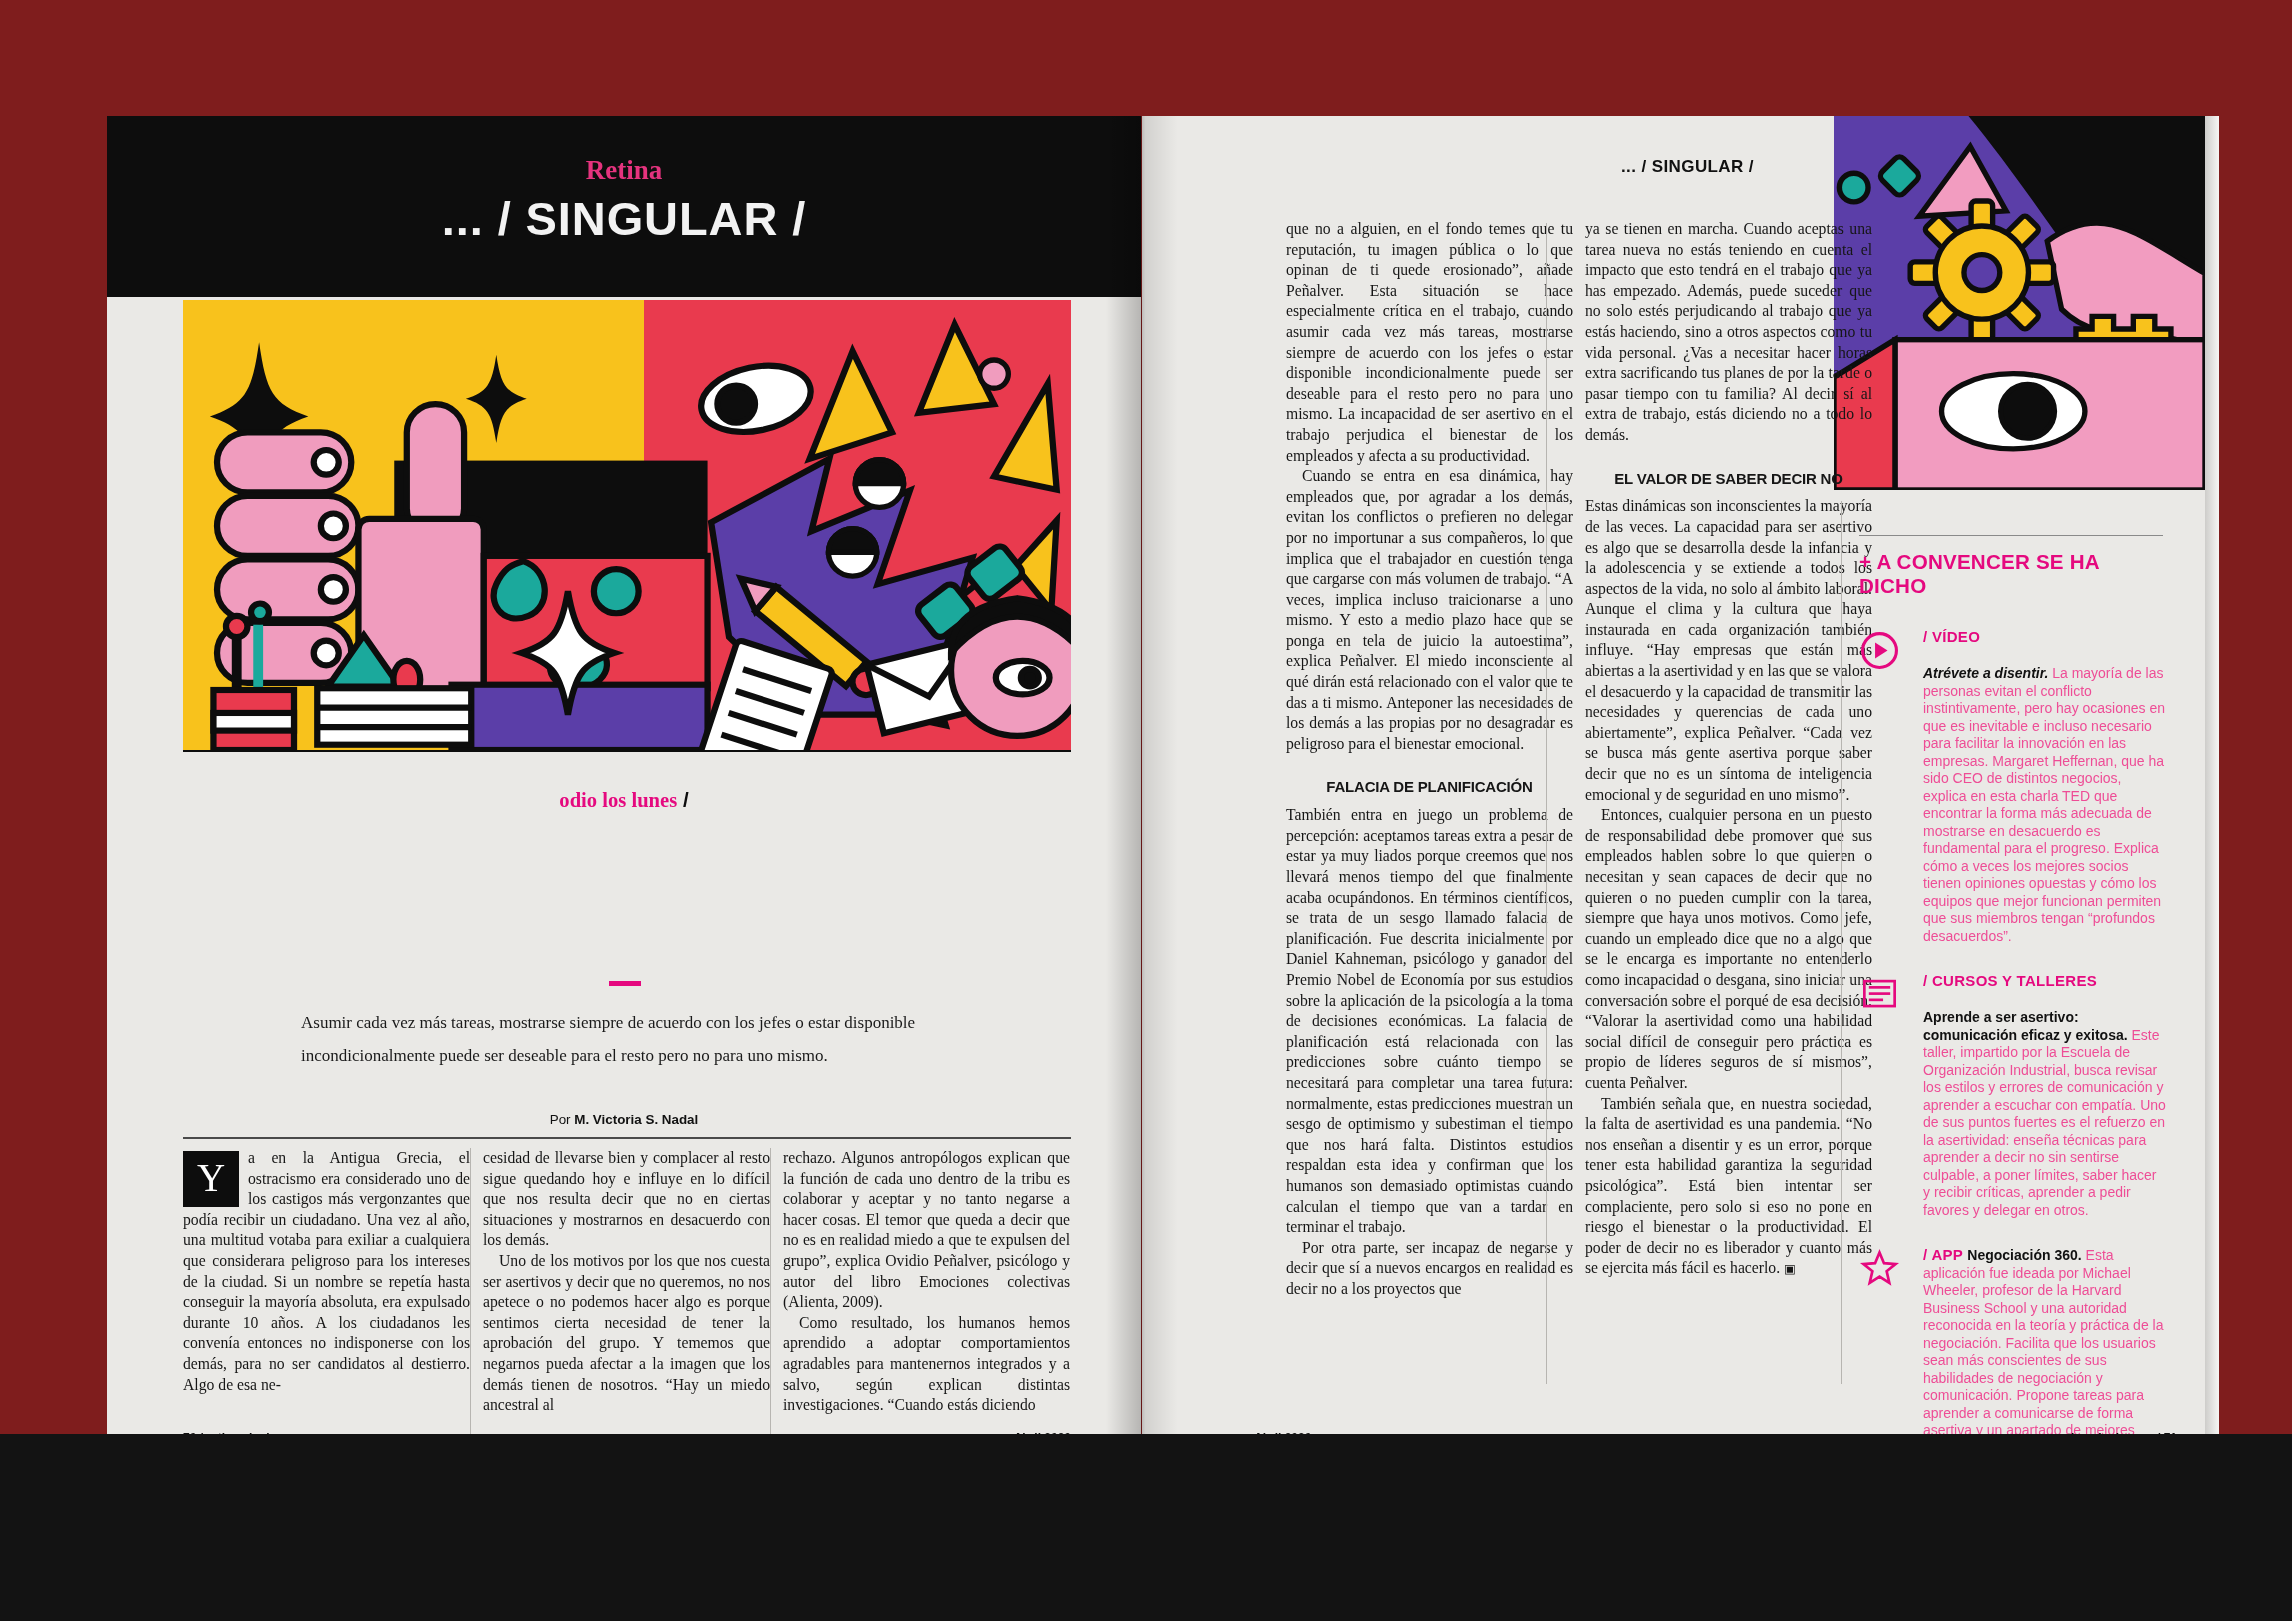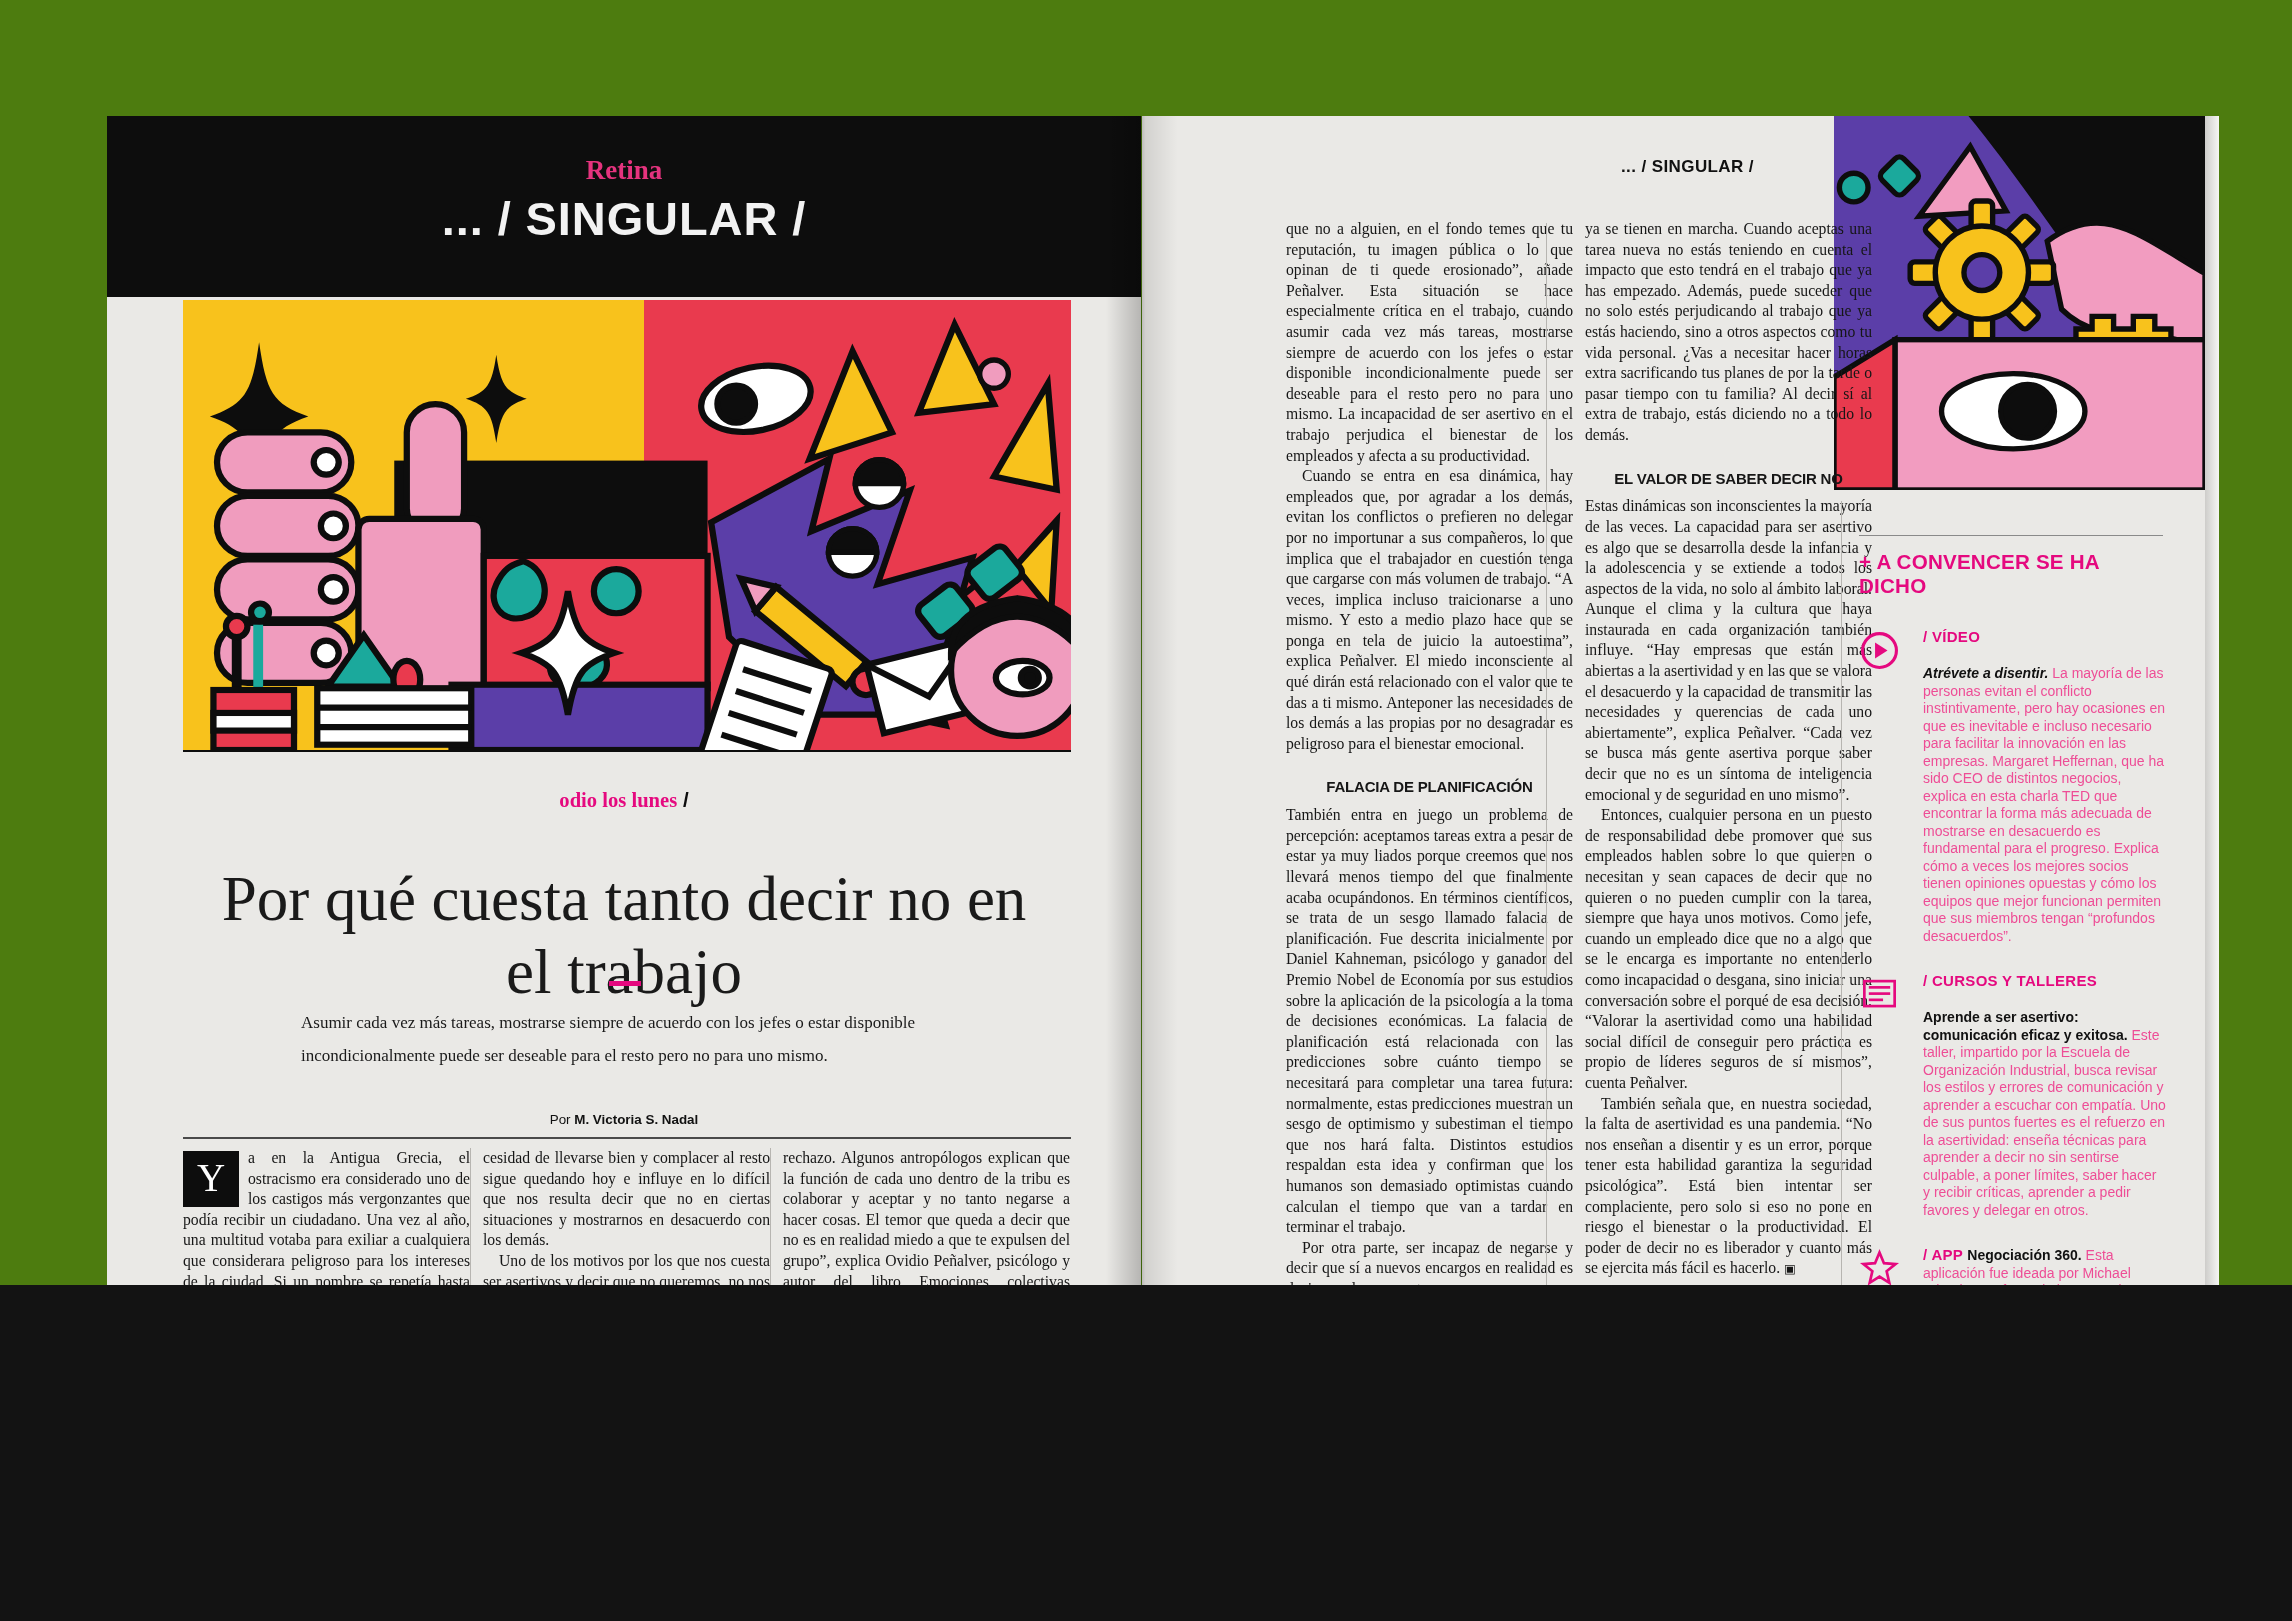--- a/index.html
+++ b/index.html
@@ -1,16 +1,16 @@
 <!DOCTYPE html>
 <html lang="es" style="font-size:14.3px"><head>
 <meta charset="utf-8">
 <style>
   html,body{margin:0;padding:0;background:#131313;}
-  .stage{position:relative;width:2293px;height:1285px;background:#4d7c0f;overflow:hidden;
+  .stage{position:relative;width:2293px;height:1434px;background:#7f1d1d;overflow:hidden;
          font-family:"Liberation Sans",sans-serif;}
   .page{position:absolute;top:116px;height:1386px;background:#eae9e6;}
   .page-left{left:107px;width:1034px;}
   .page-right{left:1142px;width:1077px;}
   
   .gutter{position:absolute;top:116px;height:1386px;left:1106px;width:72px;z-index:40;pointer-events:none;
           background:linear-gradient(to right,rgba(0,0,0,0) 0%,rgba(0,0,0,.22) 48%,rgba(0,0,0,.10) 55%,rgba(0,0,0,0) 100%);}
   .page-right::after{content:"";position:absolute;top:0;right:0;width:14.3px;height:100%;
           background:linear-gradient(to right,rgba(0,0,0,.12),#f6f6f4);}
   
@@ -189,21 +189,20 @@
           <path d="M858 400 Q932 318 1006 400 Q1006 348 932 338 Q858 348 858 400 Z" fill="#0d0d0d"></path>
           <ellipse cx="938" cy="428" rx="30" ry="19" fill="#ffffff"></ellipse>
           <circle cx="946" cy="428" r="10" fill="#0d0d0d"></circle>
         </g>
         <circle cx="906" cy="84" r="16" fill="#f09cbe" stroke="#0d0d0d" stroke-width="6"></circle>
       </svg>
     </div>
 
     <div class="kicker"><span class="k-pink">odio los lunes</span><span class="k-slash"> /</span></div>
 
-    <h1 class="headline">Por qué cuesta tanto decir no en el trabajo</h1>
     <div class="pink-dash"></div>
     <div class="standfirst">Asumir cada vez más tareas, mostrarse siempre de acuerdo con los jefes o estar disponible incondicionalmente puede ser deseable para el resto pero no para uno mismo.</div>
     <div class="byline"><span>Por </span><b>M. Victoria S. Nadal</b></div>
     <div class="rule-h"></div>
 
     <div class="bodycol col-a">
       <p><span class="dropcap">Y</span><span>a en la Antigua Grecia, el ostracismo era considerado uno de los castigos más vergonzantes que podía recibir un ciudadano. Una vez al año, una multitud votaba para exiliar a cualquiera que considerara peligroso para los intereses de la ciudad. Si un nombre se repetía hasta conseguir la mayoría absoluta, era expulsado durante 10 años. A los ciudadanos les convenía entonces no indisponerse con los demás, para no ser candidatos al destierro. Algo de esa ne-</span></p>
     </div>
     <div class="vrule vr-l1"></div>
     <div class="bodycol col-b">

